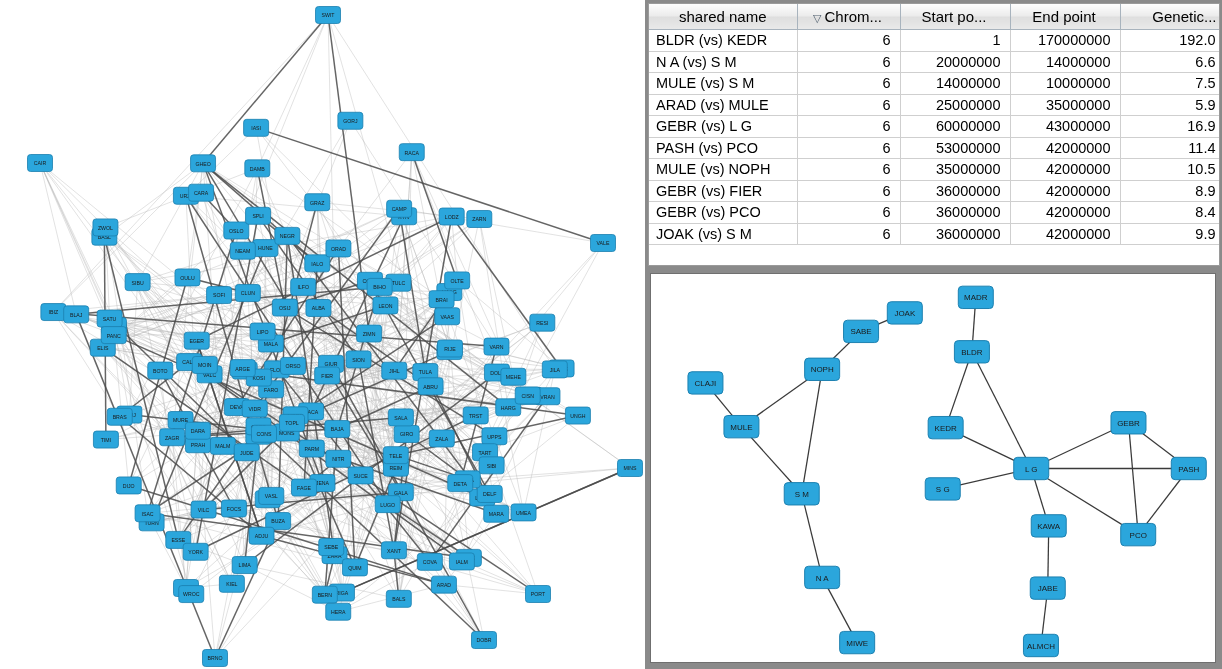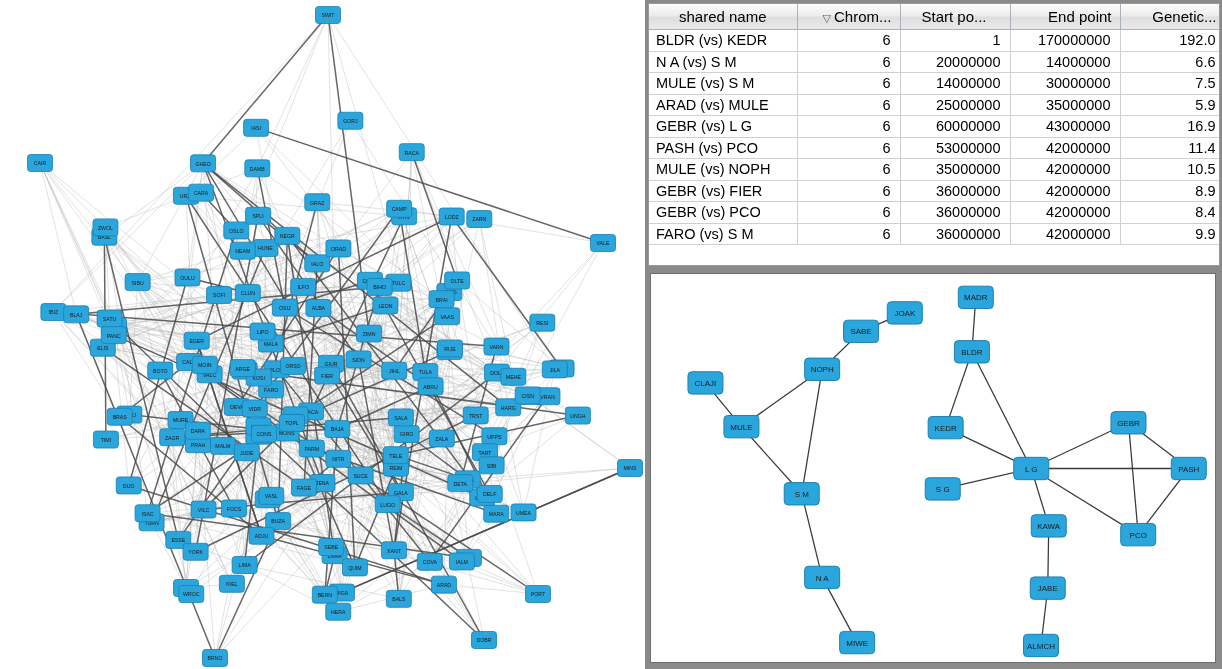--- a/index.html
+++ b/index.html
@@ -61,23 +61,23 @@
     font-size: 15px;
     padding: 4px 6px;
     height: 23px;
     box-sizing: border-box;
     white-space: nowrap;
     overflow: hidden;
     position: relative;
     margin-left: 8px;
   }
   table.cy-table th.c0 { width: 148px; text-align: center; }
-  table.cy-table th.c1 { width: 103px; text-align: right; padding-right: 8px; }
+  table.cy-table th.c1 { width: 103px; text-align: center; padding-right: 8px; }
   table.cy-table th.c2 { width: 110px; text-align: center; padding-right: 8px;}
-  table.cy-table th.c3 { width: 110px; text-align: right; padding-right: 8px;}
+  table.cy-table th.c3 { width: 110px; text-align: center; padding-right: 8px;}
   table.cy-table th.c4 { width: 105px; text-align: right; padding-right: 8px;}
 
   .filter-glyph {
     display: inline-block;
     font-size: 11px;
     color: #4a5a6a;
     margin-right: 3px;
     vertical-align: middle;
   }
 
@@ -1342,21 +1342,21 @@
             <td class="name c0">N A (vs) S M</td>
             <td class="num c1">6</td>
             <td class="num c2">20000000</td>
             <td class="num c3">14000000</td>
             <td class="num c4">6.6</td>
           </tr>
           <tr>
             <td class="name c0">MULE (vs) S M</td>
             <td class="num c1">6</td>
             <td class="num c2">14000000</td>
-            <td class="num c3">30000000</td>
+            <td class="num c3">10000000</td>
             <td class="num c4">7.5</td>
           </tr>
           <tr>
             <td class="name c0">ARAD (vs) MULE</td>
             <td class="num c1">6</td>
             <td class="num c2">25000000</td>
             <td class="num c3">35000000</td>
             <td class="num c4">5.9</td>
           </tr>
           <tr>
@@ -1388,21 +1388,21 @@
             <td class="num c4">8.9</td>
           </tr>
           <tr>
             <td class="name c0">GEBR (vs) PCO</td>
             <td class="num c1">6</td>
             <td class="num c2">36000000</td>
             <td class="num c3">42000000</td>
             <td class="num c4">8.4</td>
           </tr>
           <tr>
-            <td class="name c0">FARO (vs) S M</td>
+            <td class="name c0">JOAK (vs) S M</td>
             <td class="num c1">6</td>
             <td class="num c2">36000000</td>
             <td class="num c3">42000000</td>
             <td class="num c4">9.9</td>
           </tr>
         </tbody>
     </table>
   </div>
 </div>
 

